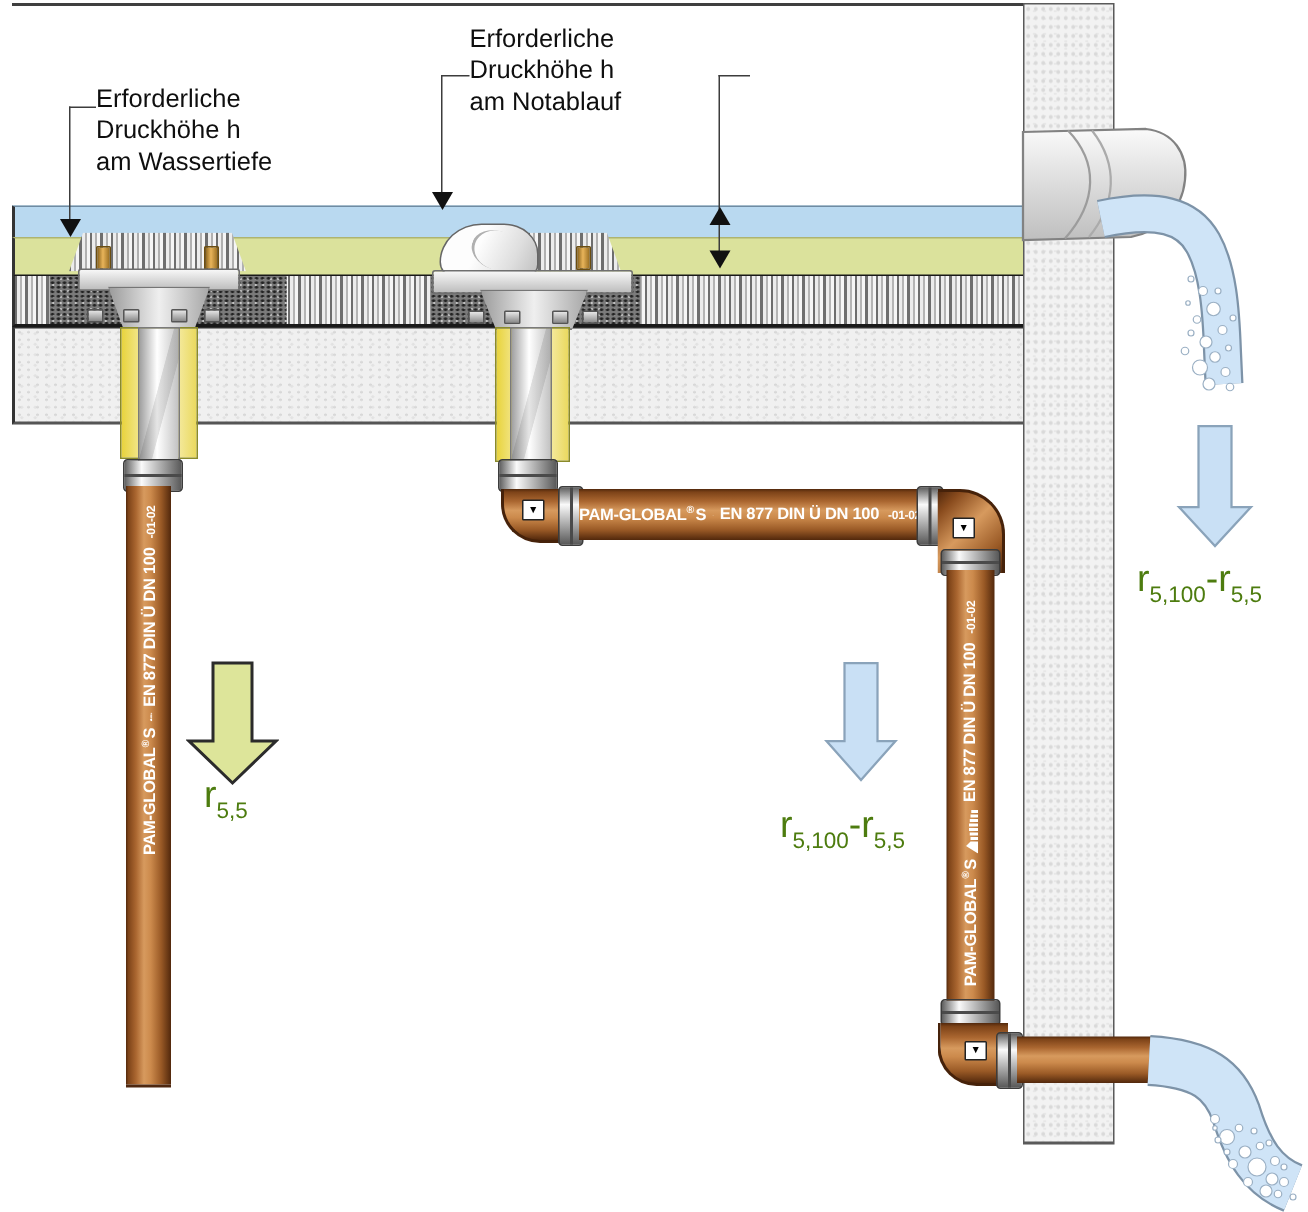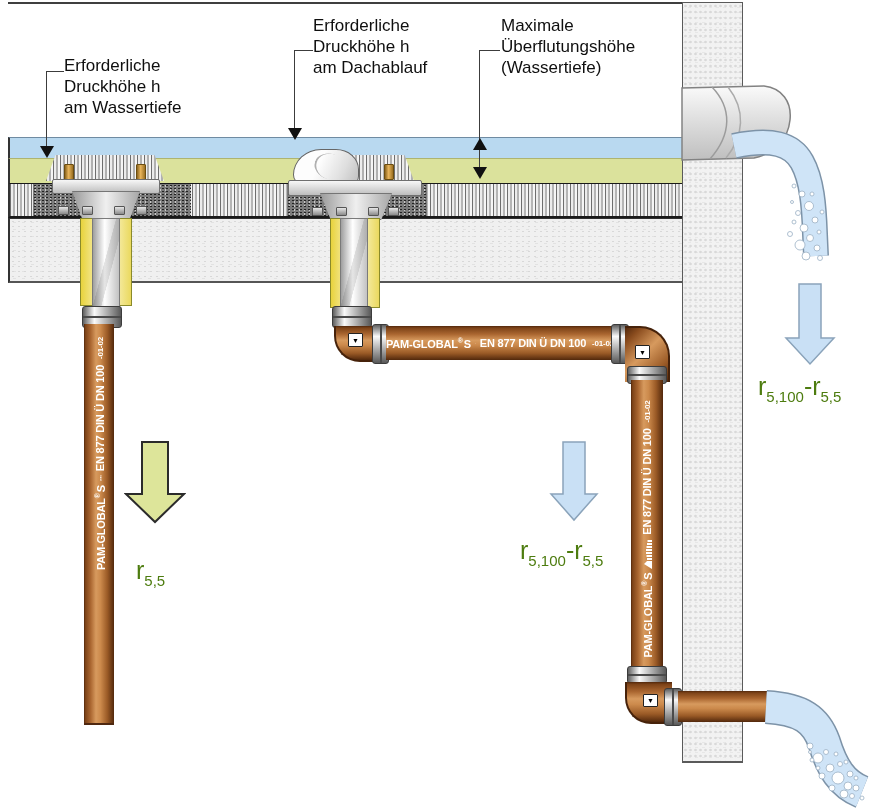--- a/index.html
+++ b/index.html
@@ -225,21 +225,21 @@
   <svg class="abs" style="left:124px;top:440px" width="62" height="84" viewBox="0 0 62 84">
     <polygon points="18,2 44,2 44,54 60,54 31,82 2,54 18,54" fill="#dde59a" stroke="#2b2b2b" stroke-width="2"></polygon>
   </svg>
   <svg class="abs" style="left:549px;top:440px" width="50" height="82" viewBox="0 0 50 82">
     <polygon points="14,2 36,2 36,54 48,54 25,80 2,54 14,54" fill="#c9e0f5" stroke="#8aa3ba" stroke-width="1.5"></polygon>
   </svg>
   <svg class="abs" style="left:784px;top:282px" width="52" height="84" viewBox="0 0 52 84">
     <polygon points="15,2 37,2 37,56 50,56 26,82 2,56 15,56" fill="#c9e0f5" stroke="#8aa3ba" stroke-width="1.5"></polygon>
   </svg>
 
-  <div class="formula" style="left:136px;top:556px">
+  <div class="formula" style="left:136px;top:516px">
     <span>r</span><sub>5,5</sub>
   </div>
   <div class="formula" style="left:520px;top:536px">
     <span>r</span><sub>5,100</sub><span>-r</span><sub>5,5</sub>
   </div>
   <div class="formula" style="left:758px;top:372px">
     <span>r</span><sub>5,100</sub><span>-r</span><sub>5,5</sub>
   </div>
 
   <div class="abs lbl" style="left:64px;top:55px">
@@ -247,29 +247,24 @@
     <div>Druckhöhe h</div>
     <div>am Wassertiefe</div>
   </div>
   <div class="abs lead" style="left:46px;top:71px;width:18px;height:1px"></div>
   <div class="abs lead" style="left:46px;top:71px;width:1px;height:75px"></div>
   <div class="abs ah-down" style="left:40px;top:146px"></div>
 
   <div class="abs lbl" style="left:313px;top:15px">
     <div>Erforderliche</div>
     <div>Druckhöhe h</div>
-    <div>am Dachablauf</div>
+    <div>am Notablauf</div>
   </div>
   <div class="abs lead" style="left:294px;top:50px;width:19px;height:1px"></div>
   <div class="abs lead" style="left:294px;top:50px;width:1px;height:78px"></div>
   <div class="abs ah-down" style="left:288px;top:128px"></div>
 
-  <div class="abs lbl" style="left:501px;top:15px">
-    <div>Maximale</div>
-    <div>Überflutungshöhe</div>
-    <div>(Wassertiefe)</div>
-  </div>
   <div class="abs lead" style="left:479px;top:50px;width:21px;height:1px"></div>
   <div class="abs lead" style="left:479px;top:50px;width:1px;height:118px"></div>
   <div class="abs ah-up" style="left:473px;top:138px"></div>
   <div class="abs ah-down" style="left:473px;top:167px"></div>
 
 </div>
 
 </body></html>

